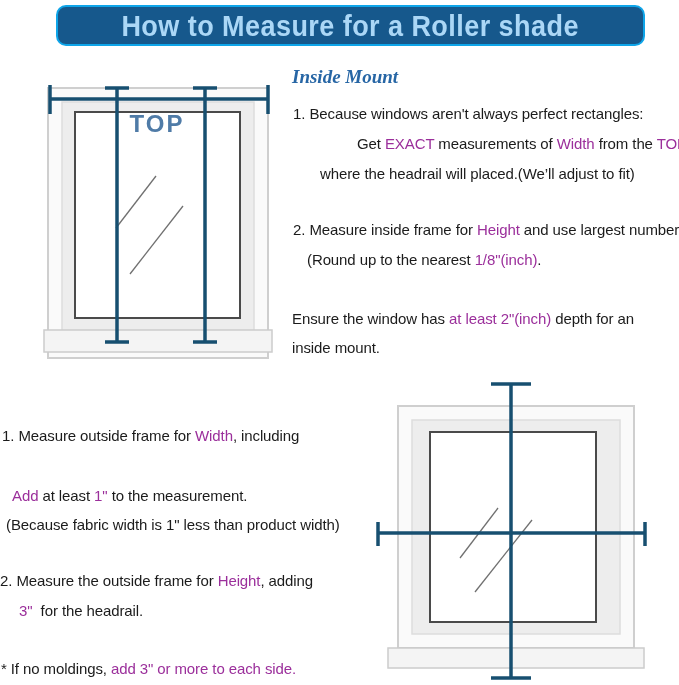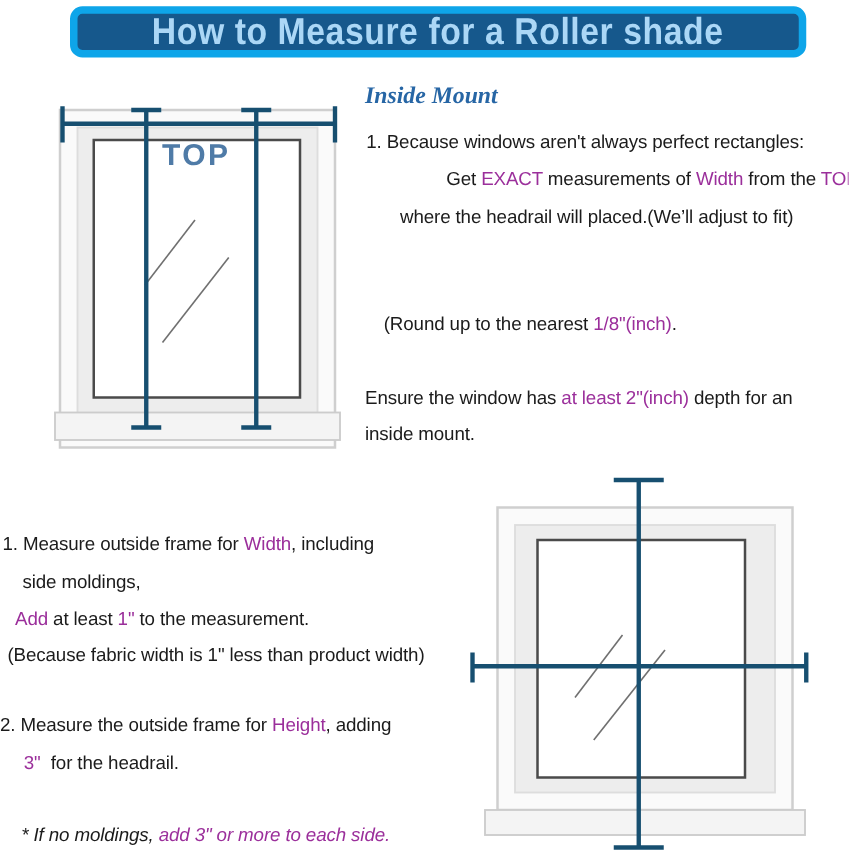--- a/index.html
+++ b/index.html
@@ -1,20 +1,20 @@
 <!DOCTYPE html>
 <html><head>
 <meta charset="utf-8">
 <style>
   html,body{margin:0;padding:0;background:#ffffff;}
   .canvas{position:relative;width:679px;height:685px;background:#ffffff;overflow:hidden;
           font-family:"Liberation Sans",sans-serif;}
   
   .banner{position:absolute;left:56px;top:5px;width:589px;height:41px;background:#16588C;
-          border:6px solid #0ea5e9;border-radius:10px;box-sizing:border-box;
+          border:2px solid #0ea5e9;border-radius:10px;box-sizing:border-box;
           display:flex;align-items:center;justify-content:center;}
   .banner .title{color:#ABD7F6;font-size:30px;font-weight:bold;white-space:pre;
                  transform:scaleX(0.9);letter-spacing:0.5px;}
   
   .hd{position:absolute;margin:0;font-family:"Liberation Serif",serif;font-style:italic;
       font-weight:bold;font-size:19px;color:#2766A5;white-space:pre;line-height:30px;}
   
   .tl{position:absolute;margin:0;font-size:15px;line-height:20px;color:#1B1B1B;
       letter-spacing:-0.1px;white-space:pre;}
   .p{color:#9B2F9B;}
@@ -54,35 +54,35 @@
     </g>
     <text x="129" y="54" text-anchor="middle" font-size="24" font-weight="bold" fill="#4F7BA7" letter-spacing="2" font-family="Liberation Sans, sans-serif">TOP</text>
   </svg>
 
   <h2 class="hd" style="left:292px;top:62px;">Inside Mount</h2>
 
   <p class="tl" style="left:293px;top:104px;"><span class="k">1. Because windows aren't always perfect rectangles:</span></p>
   <p class="tl" style="left:320px;top:134px;margin-left:37px;"><span class="k">Get </span><span class="p">EXACT</span><span class="k"> measurements of </span><span class="p">Width</span><span class="k"> from the </span><span class="p">TOP</span></p>
   <p class="tl" style="left:320px;top:164px;"><span class="k">where the headrail will placed.(We’ll adjust to fit)</span></p>
 
+  <p class="tl" style="left:293px;top:220px;"><span class="k">2. Measure inside frame for </span><span class="p">Height</span><span class="k"> and use largest number</span></p>
   <p class="tl" style="left:307px;top:250px;"><span class="k">(Round up to the nearest </span><span class="p">1/8"(inch)</span><span class="k">.</span></p>
 
   <p class="tl" style="left:292px;top:309px;text-align:right;"><span class="k">Ensure the window has </span><span class="p">at least 2"(inch)</span><span class="k"> depth for an</span></p>
   <p class="tl" style="left:292px;top:338px;text-align:center;"><span class="k">inside mount.</span></p>
 
 
   <p class="tl" style="left:2px;top:426px;"><span class="k">1. Measure outside frame for </span><span class="p">Width</span><span class="k">, including</span></p>
-  <p class="tl" style="left:18px;top:456px;"><span class="k">side moldings,</span></p>
   <p class="tl" style="left:12px;top:486px;"><span class="p">Add</span><span class="k"> at least </span><span class="p">1"</span><span class="k"> to the measurement.</span></p>
   <p class="tl" style="left:6px;top:515px;"><span class="k">(Because fabric width is 1" less than product width)</span></p>
 
   <p class="tl" style="left:0;top:571px;"><span class="k">2. Measure the outside frame for </span><span class="p">Height</span><span class="k">, adding</span></p>
   <p class="tl" style="left:19px;top:601px;"><span class="p">3"</span><span class="k">  for the headrail.</span></p>
 
-  <p class="tl" style="left:17px;top:659px;font-style:italic;"><span class="k">* If no moldings, </span><span class="p">add 3" or more to each side.</span></p>
+  <p class="tl" style="left:1px;top:659px;"><span class="k">* If no moldings, </span><span class="p">add 3" or more to each side.</span></p>
 
   <svg style="left:368px;top:376px;" width="311" height="309" viewBox="0 0 311 309">
     <g>
       <rect x="30" y="30" width="236" height="242" fill="#fafafa" stroke="#cfcfcf" stroke-width="2"></rect>
       <rect x="44" y="44" width="208" height="214" fill="#ededed" stroke="#dddddd" stroke-width="1.5"></rect>
       <rect x="62" y="56" width="166" height="190" fill="#ffffff" stroke="#4a4a4a" stroke-width="2"></rect>
       <rect x="20" y="272" width="256" height="20" fill="#f4f4f4" stroke="#cccccc" stroke-width="1.5"></rect>
     </g>
     <g stroke="#707070" stroke-width="1.3">
       <line x1="92" y1="182" x2="130" y2="132"></line>

